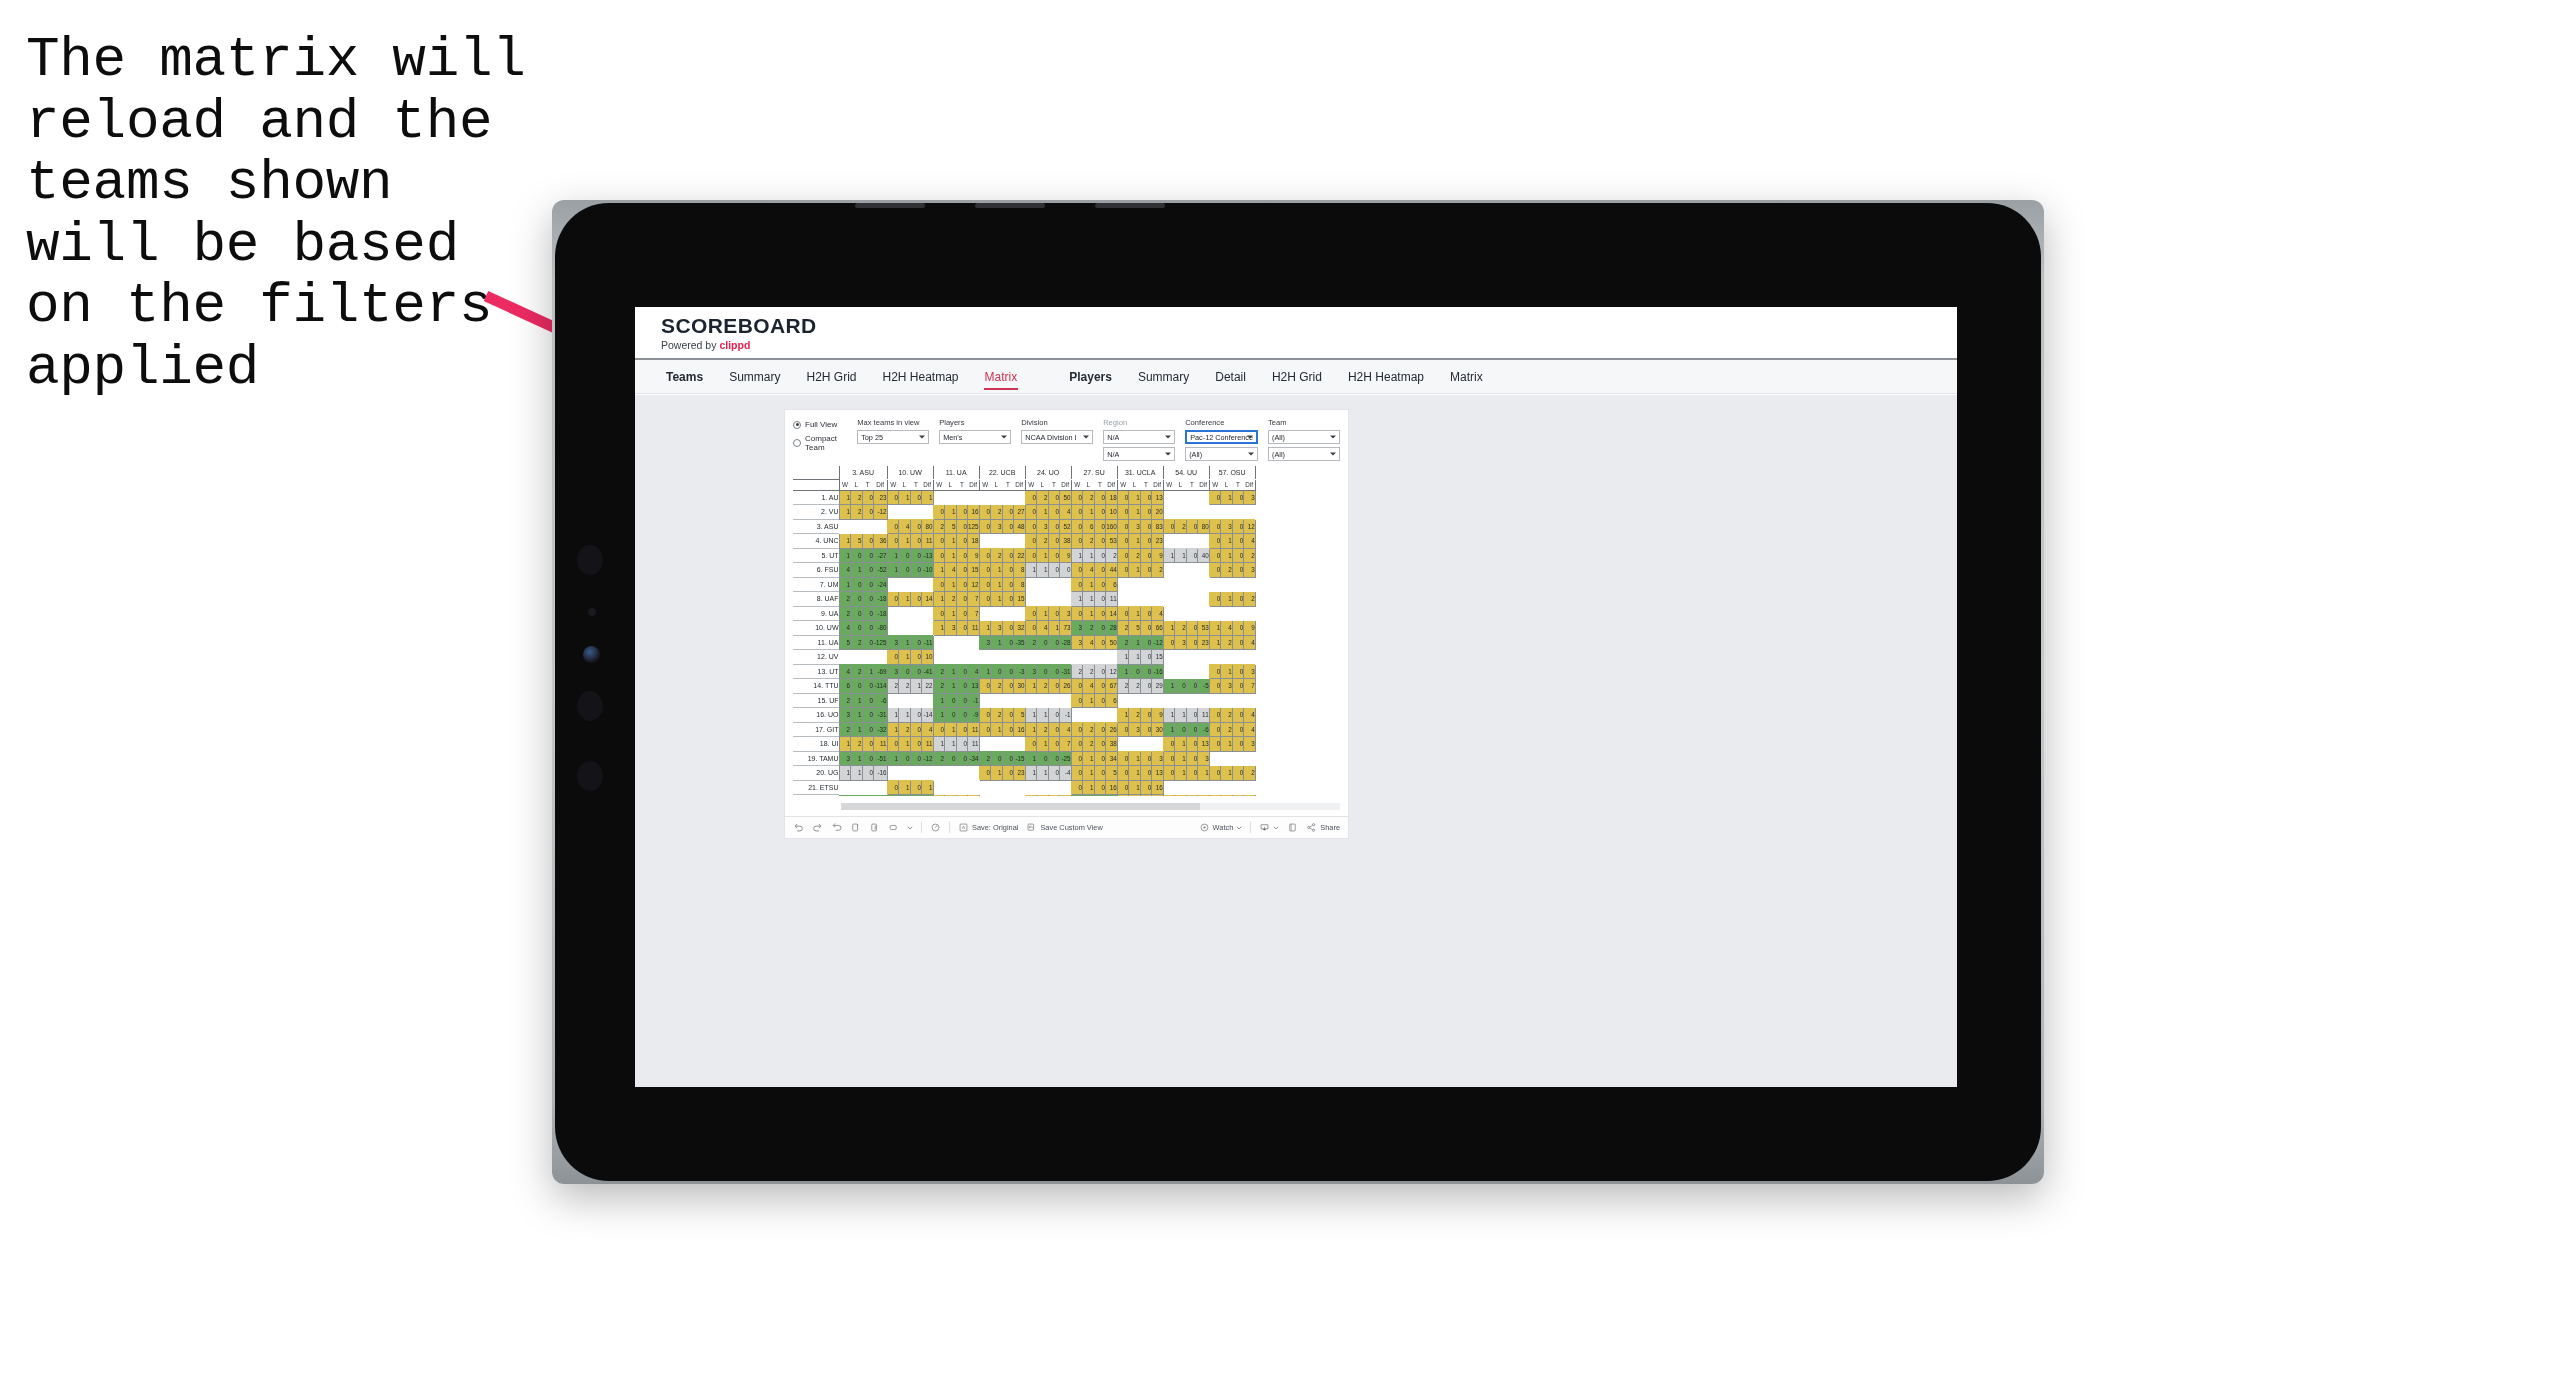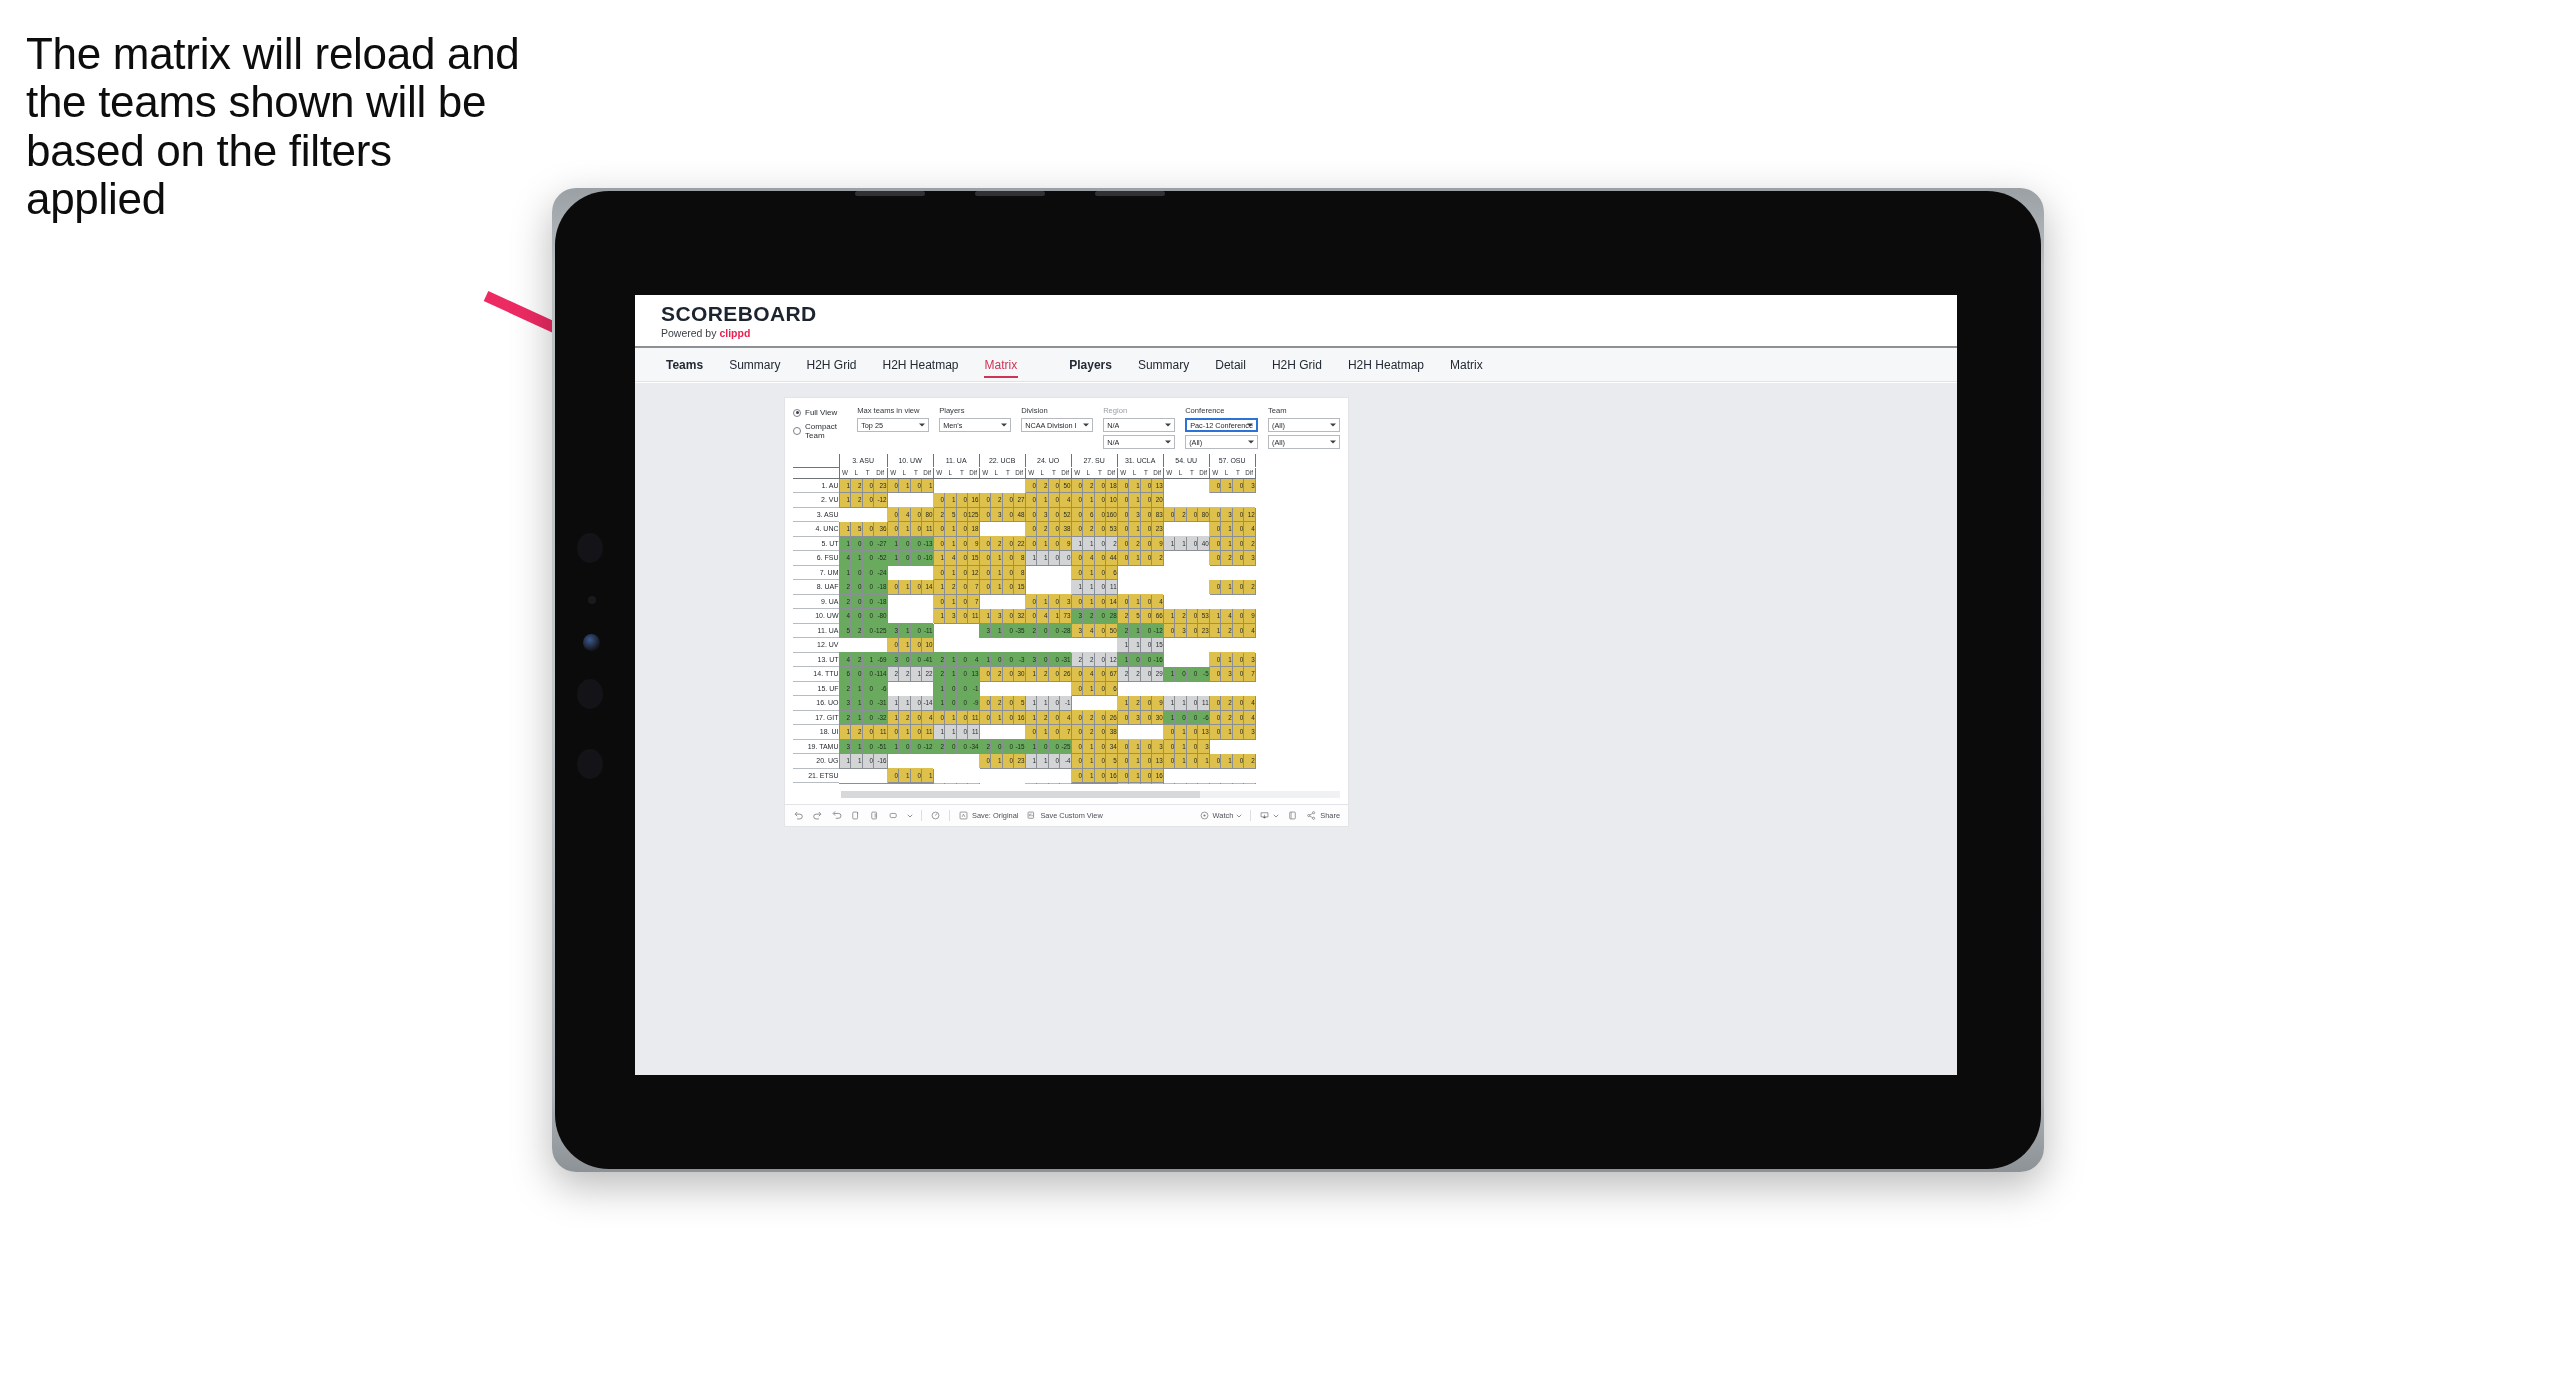--- a/index.html
+++ b/index.html
@@ -9,42 +9,42 @@
     font-family: "Liberation Sans", sans-serif;
     overflow: hidden;
     position: relative;
   }
 
   
   #annotation {
     position: absolute;
     left: 26px; top: 30px;
     width: 500px;
-    font-size: 44px;
+    font-size: 56px;
     line-height: 1.10;
     color: #0d0d0d;
-    font-family: Liberation Sans, sans-serif;
+    font-family: Liberation Mono, monospace;
     letter-spacing: -0.3px;
   }
 
   
   #arrow-svg {
     position: absolute;
     left: 480px; top: 290px;
     width: 480px; height: 250px;
     pointer-events: none;
   }
 
   
   #tablet {
     position: absolute;
-    left: 552px; top: 188px;
+    left: 552px; top: 200px;
     width: 1492px; height: 984px;
     background: linear-gradient(180deg,#9aa0a4 0%, #b9bec1 8%, #c3c8cb 50%, #aeb3b7 92%, #8d9296 100%);
-    border-radius: 24px;
+    border-radius: 12px;
     padding: 3px;
     box-shadow: 0 14px 42px rgba(0,0,0,.28);
   }
   #tablet-inner {
     width: 100%; height: 100%;
     background: #0b0b0c;
     border-radius: 54px;
     position: relative;
     overflow: hidden;
   }

